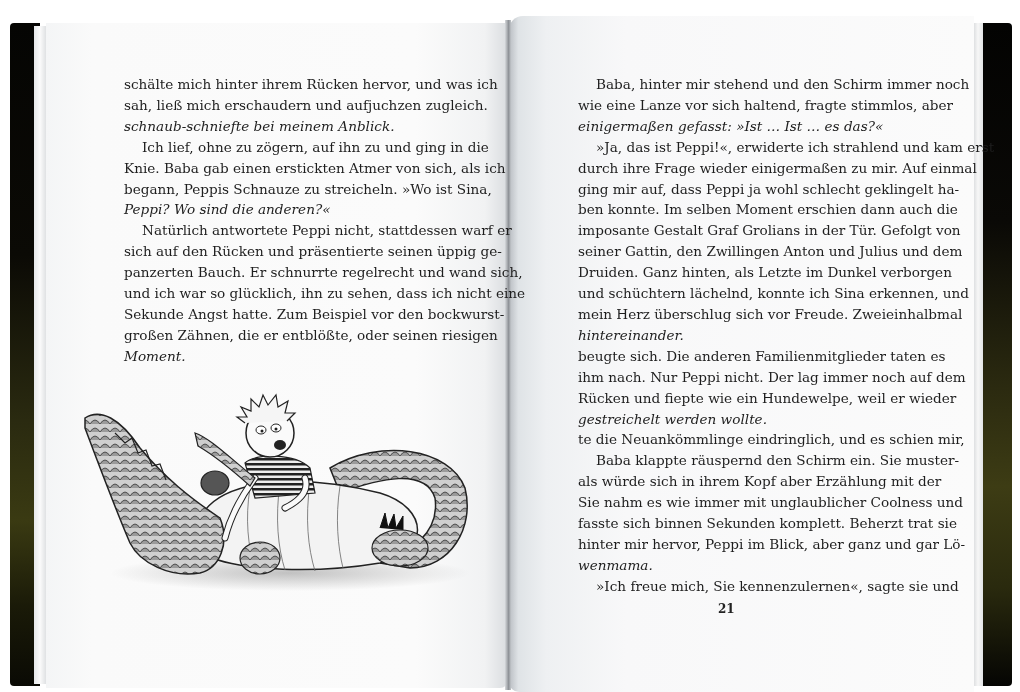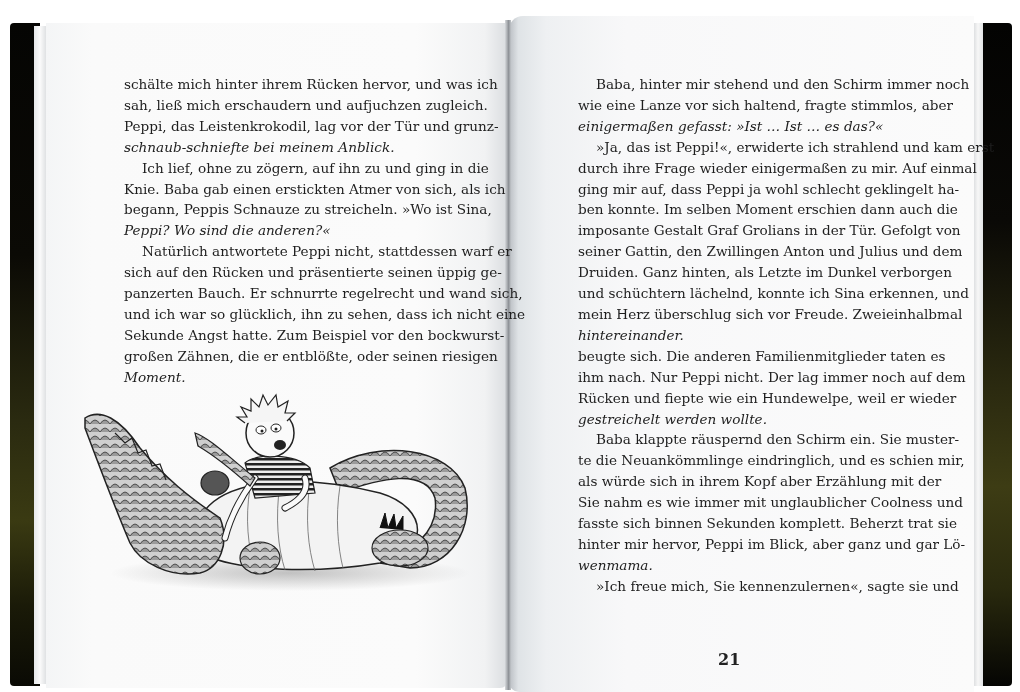--- a/index.html
+++ b/index.html
@@ -45,42 +45,41 @@
   .text {
     position: absolute; font-size: 13.6px; line-height: 20.9px; color: #1e1e1e;
     text-align: justify;
   }
   .text .line { display: block; white-space: nowrap; text-align-last: justify; }
   .text .line.last { text-align-last: left; font-style: italic; }
   .text .indent { padding-left: 18px; }
   .left-text { left: 124px; top: 66px; width: 331px; }
   .right-text { left: 578px; top: 66px; width: 318px; }
   .page-number {
-    position: absolute; left: 718px; top: 594px; font-size: 16px; font-weight: bold;
-    color: #222; font-family: "DejaVu Serif", serif; margin-top: 48px;
+    position: absolute; left: 718px; top: 594px; font-size: 12px; font-weight: bold;
+    color: #222; font-family: "DejaVu Serif", serif;
   }
   .illustration { position: absolute; left: 80px; top: 360px; width: 400px; height: 230px; }
 </style>
 </head>
 <body>
 
 <div class="book">
   <div class="cover-left"></div>
   <div class="cover-right"></div>
   <div class="edge-left"></div>
   <div class="edge-right"></div>
 
   <div class="page-left"></div>
   <div class="page-right"></div>
   <div class="gutter"></div>
 
   <div class="text left-text" id="left-text">
       <span class="line">schälte mich hinter ihrem Rücken hervor, und was ich</span>
       <span class="line">sah, ließ mich erschaudern und aufjuchzen zugleich.</span>
-      <span class="line">Peppi, das Leistenkrokodil, lag vor der Tür und grunz-</span>
       <span class="line last">schnaub-schniefte bei meinem Anblick.</span>
       <span class="line indent">Ich lief, ohne zu zögern, auf ihn zu und ging in die</span>
       <span class="line">Knie. Baba gab einen erstickten Atmer von sich, als ich</span>
       <span class="line">begann, Peppis Schnauze zu streicheln. »Wo ist Sina,</span>
       <span class="line last">Peppi? Wo sind die anderen?«</span>
       <span class="line indent">Natürlich antwortete Peppi nicht, stattdessen warf er</span>
       <span class="line">sich auf den Rücken und präsentierte seinen üppig ge-</span>
       <span class="line">panzerten Bauch. Er schnurrte regelrecht und wand sich,</span>
       <span class="line">und ich war so glücklich, ihn zu sehen, dass ich nicht eine</span>
       <span class="line">Sekunde Angst hatte. Zum Beispiel vor den bockwurst-</span>
@@ -147,22 +146,22 @@
       <span class="line">imposante Gestalt Graf Grolians in der Tür. Gefolgt von</span>
       <span class="line">seiner Gattin, den Zwillingen Anton und Julius und dem</span>
       <span class="line">Druiden. Ganz hinten, als Letzte im Dunkel verborgen</span>
       <span class="line">und schüchtern lächelnd, konnte ich Sina erkennen, und</span>
       <span class="line">mein Herz überschlug sich vor Freude. Zweieinhalbmal</span>
       <span class="line last">hintereinander.</span>
       <span class="line">beugte sich. Die anderen Familienmitglieder taten es</span>
       <span class="line">ihm nach. Nur Peppi nicht. Der lag immer noch auf dem</span>
       <span class="line">Rücken und fiepte wie ein Hundewelpe, weil er wieder</span>
       <span class="line last">gestreichelt werden wollte.</span>
+      <span class="line">te die Neuankömmlinge eindringlich, und es schien mir,</span>
       <span class="line indent">Baba klappte räuspernd den Schirm ein. Sie muster-</span>
-      <span class="line">te die Neuankömmlinge eindringlich, und es schien mir,</span>
       <span class="line">als würde sich in ihrem Kopf aber Erzählung mit der</span>
       <span class="line">Sie nahm es wie immer mit unglaublicher Coolness und</span>
       <span class="line">fasste sich binnen Sekunden komplett. Beherzt trat sie</span>
       <span class="line">hinter mir hervor, Peppi im Blick, aber ganz und gar Lö-</span>
       <span class="line last">wenmama.</span>
       <span class="line indent">»Ich freue mich, Sie kennenzulernen«, sagte sie und</span>
     </div>
 
   <div class="page-number">21</div>
 </div>

